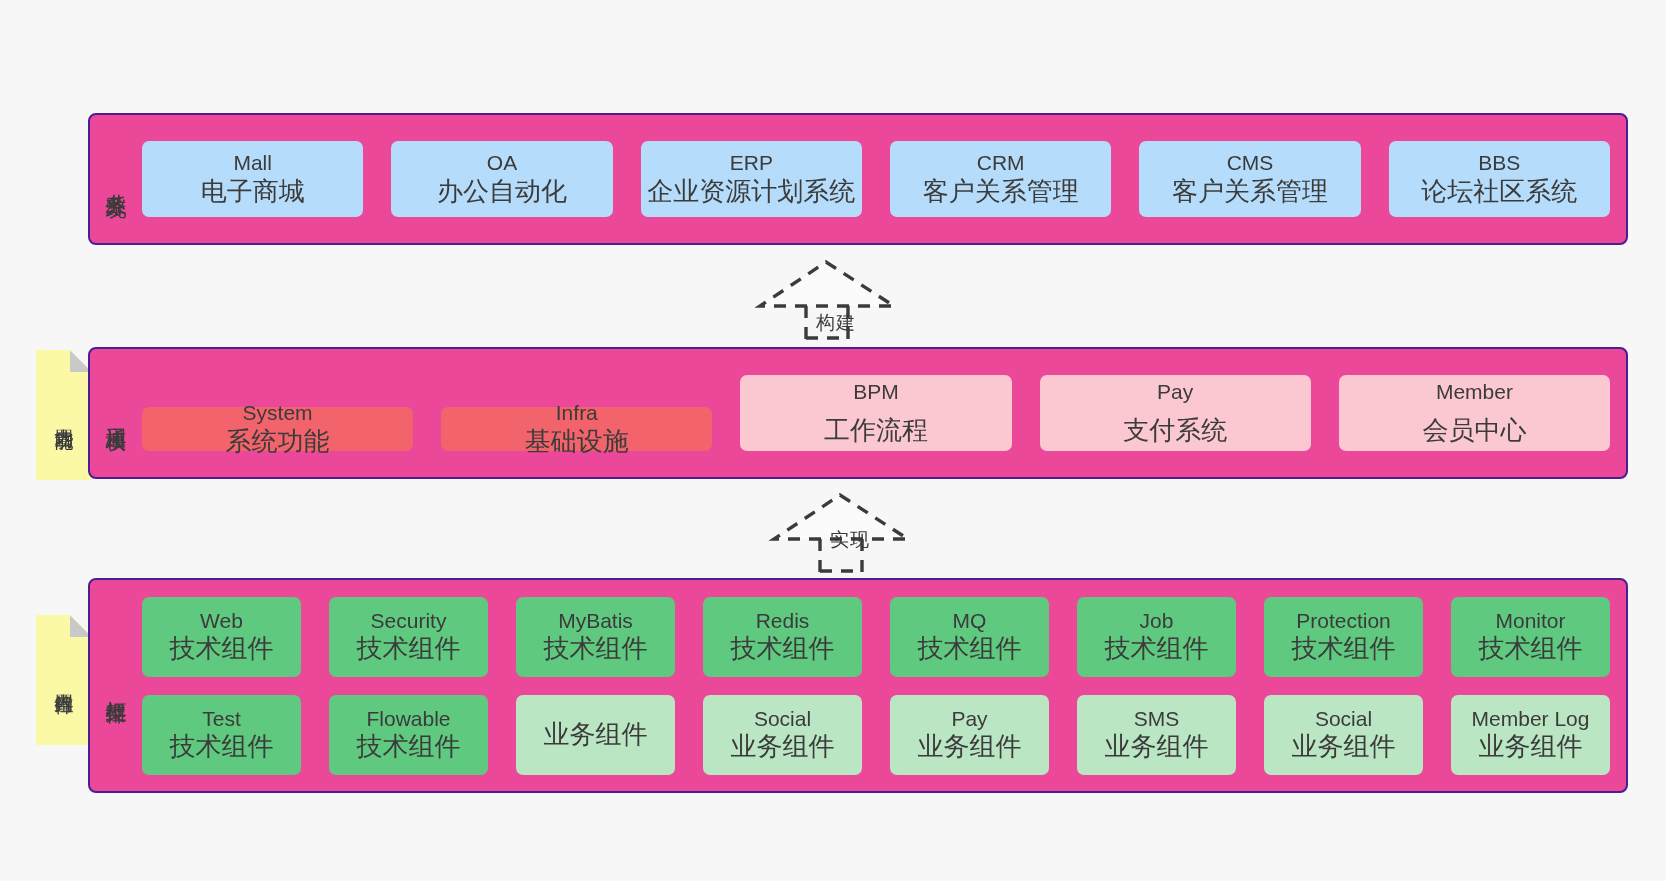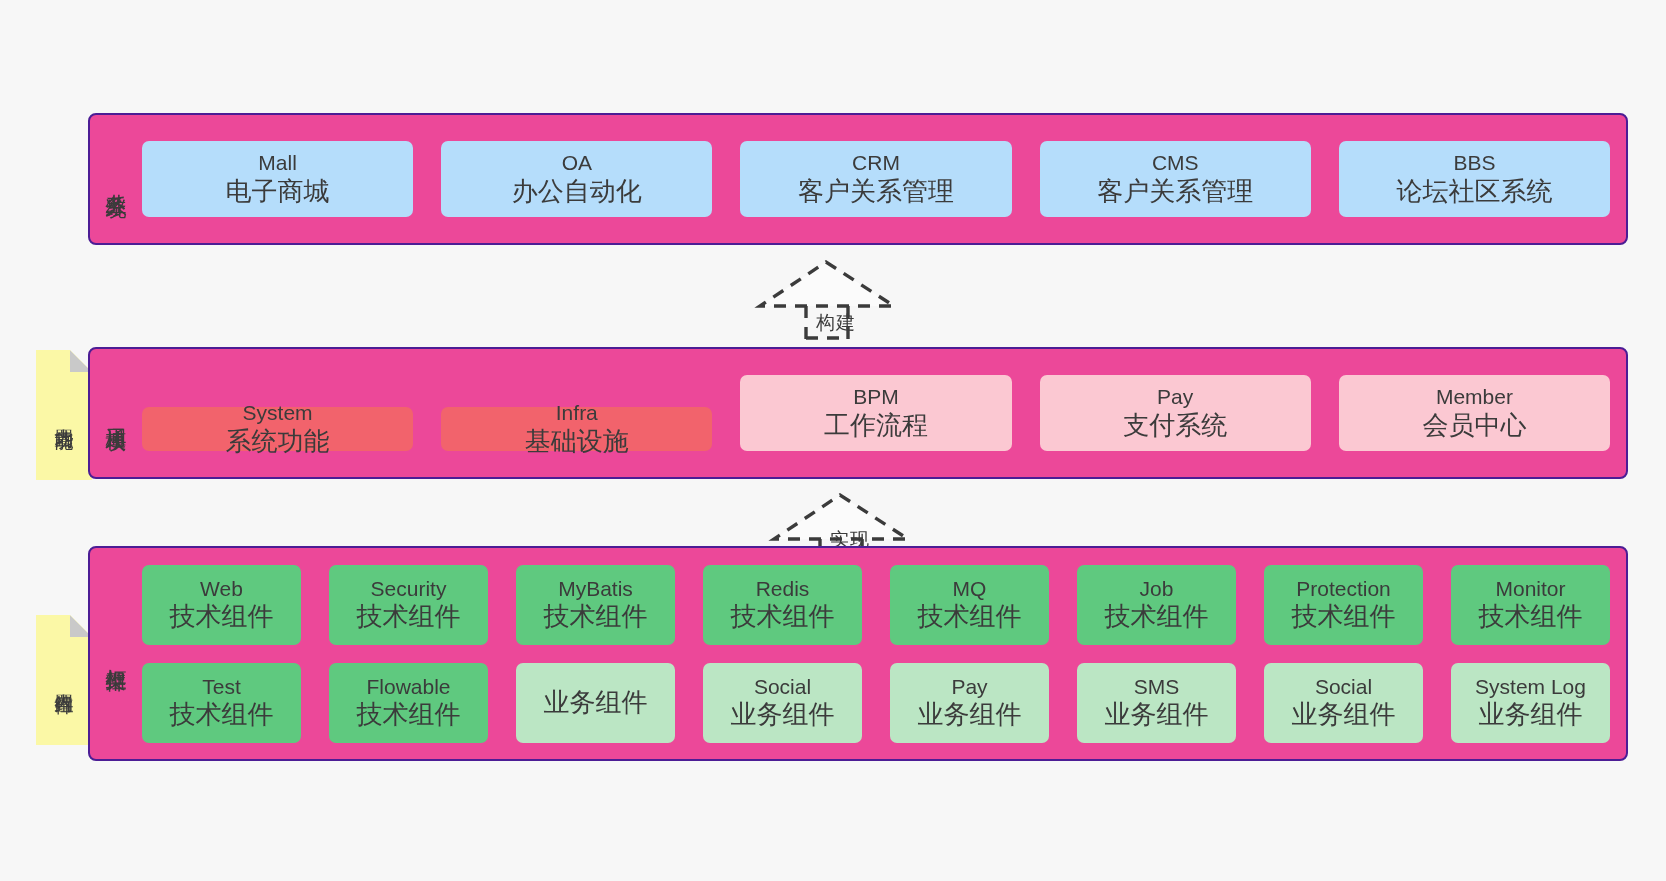--- a/index.html
+++ b/index.html
@@ -58,21 +58,21 @@
     color: #3b3b3b;
     line-height: 1.22;
     padding: 4px 6px;
   }
   .node .t1 { font-size: 21px; }
   .node .t2 { font-size: 26px; }
 
   
   .c-blue        { background: #b5ddfb; }
   .c-red         { background: #f2636c; margin-top: 32px; }
-  .c-pink        { background: #fbc8d2; }
+  .c-pink        { background: #fbc8d2; justify-content: space-between; }
   .c-green       { background: #5fc97f; }
   .c-greenlight  { background: #bbe6c4; }
 
   
   .note {
     position: absolute;
     background: #fbf8a6;
     width: 56px;
     display: flex;
     align-items: center;
@@ -116,20 +116,24 @@
     <div class="section-label">业务系统</div>
     <div class="section-body" id="body-business" style="gap: 14px;">
         <div class="row" style="height: 76px;">
           <div class="node c-blue">
             <div class="t1">Mall</div>
             <div class="t2">电子商城</div>
           </div>
           <div class="node c-blue">
             <div class="t1">OA</div>
             <div class="t2">办公自动化</div>
+          </div>
+          <div class="node c-blue">
+            <div class="t1">ERP</div>
+            <div class="t2">企业资源计划系统</div>
           </div>
           <div class="node c-blue">
             <div class="t1">CRM</div>
             <div class="t2">客户关系管理</div>
           </div>
           <div class="node c-blue">
             <div class="t1">CMS</div>
             <div class="t2">客户关系管理</div>
           </div>
           <div class="node c-blue">
@@ -191,21 +195,21 @@
       <line x1="90" y1="46" x2="90" y2="80" stroke="#3b3b3b" stroke-width="3.4" stroke-dasharray="12 9"></line>
       <line x1="48" y1="78" x2="90" y2="78" stroke="#3b3b3b" stroke-width="3.4" stroke-dasharray="12 9"></line>
     </svg>
     <span class="arrow-label" style="left:58px; top:34px;">实现</span>
   </div>
 
   <div class="note" id="note-framework" style="left:36px; top:615px; height:130px;">
     <span>内置组件</span>
   </div>
 
-  <div class="section" id="sec-framework" style="left:88px; top:546px; width:1540px; height:215px;">
+  <div class="section" id="sec-framework" style="left:88px; top:578px; width:1540px; height:215px;">
     <div class="section-label">框架组件</div>
     <div class="section-body" id="body-framework" style="gap: 18px;">
         <div class="row" style="height: 80px;">
           <div class="node c-green">
             <div class="t1">Web</div>
             <div class="t2">技术组件</div>
           </div>
           <div class="node c-green">
             <div class="t1">Security</div>
             <div class="t2">技术组件</div>
@@ -257,20 +261,20 @@
           </div>
           <div class="node c-greenlight">
             <div class="t1">SMS</div>
             <div class="t2">业务组件</div>
           </div>
           <div class="node c-greenlight">
             <div class="t1">Social</div>
             <div class="t2">业务组件</div>
           </div>
           <div class="node c-greenlight">
-            <div class="t1">System Log</div>
+            <div class="t1">Member Log</div>
             <div class="t2">业务组件</div>
           </div>
         </div>
       </div>
   </div>
 
 </div>
 
 </body></html>

